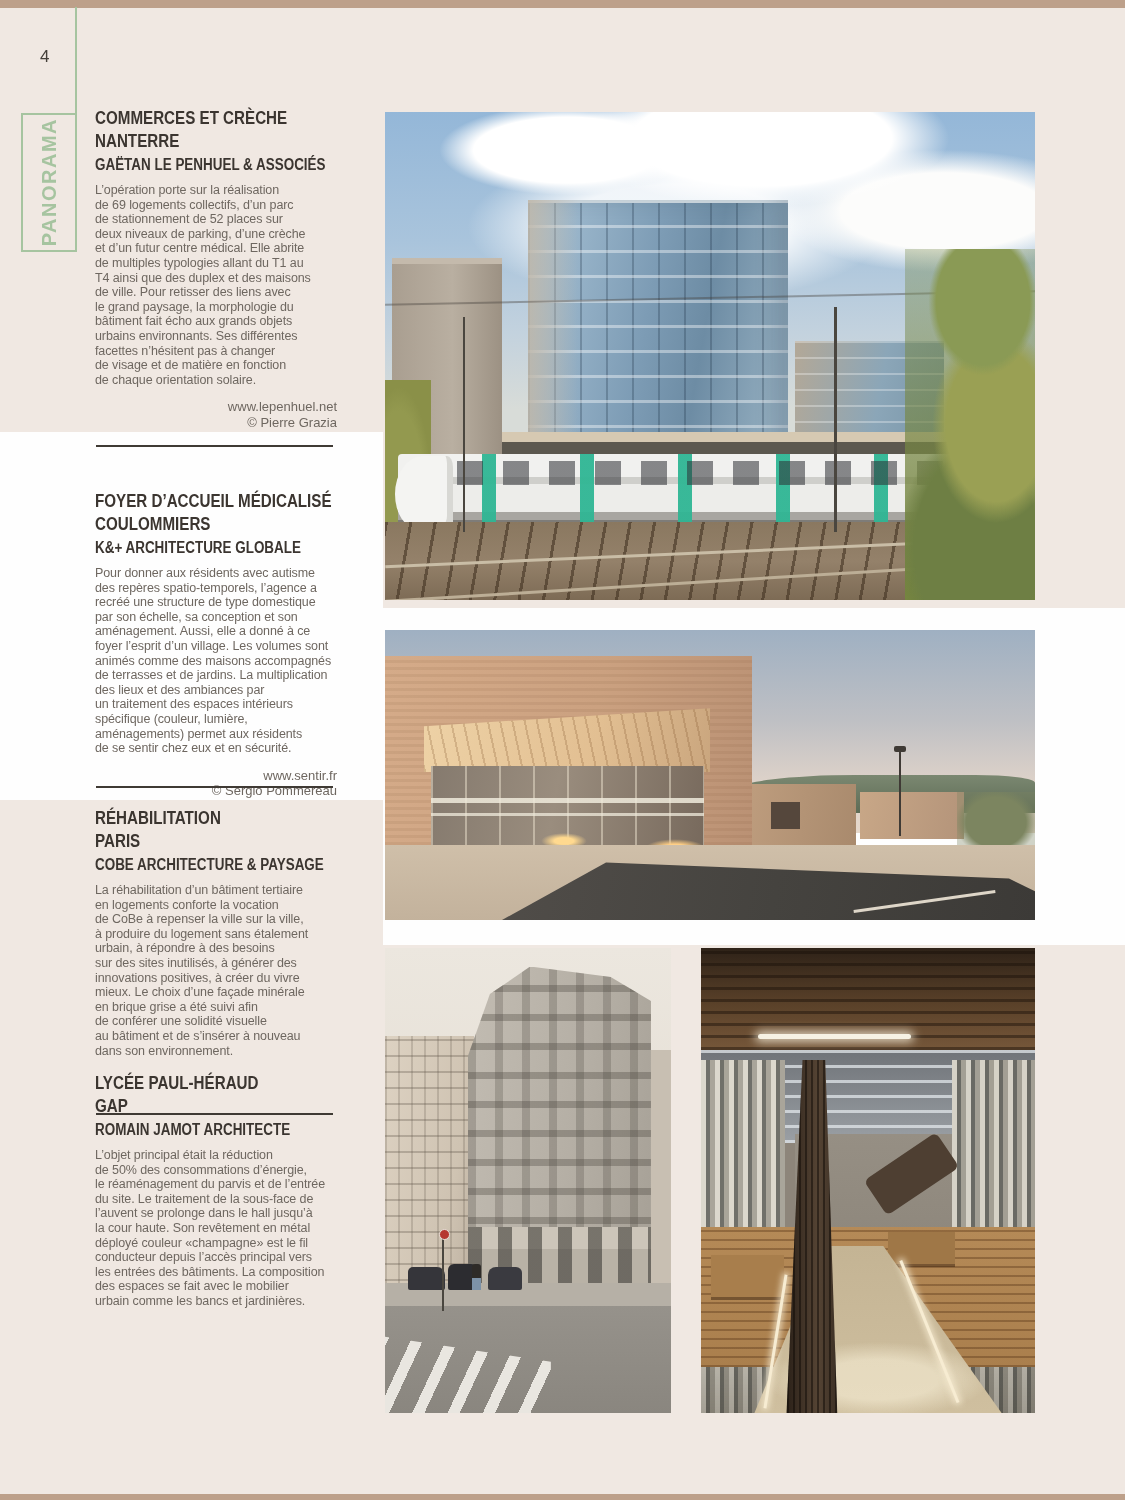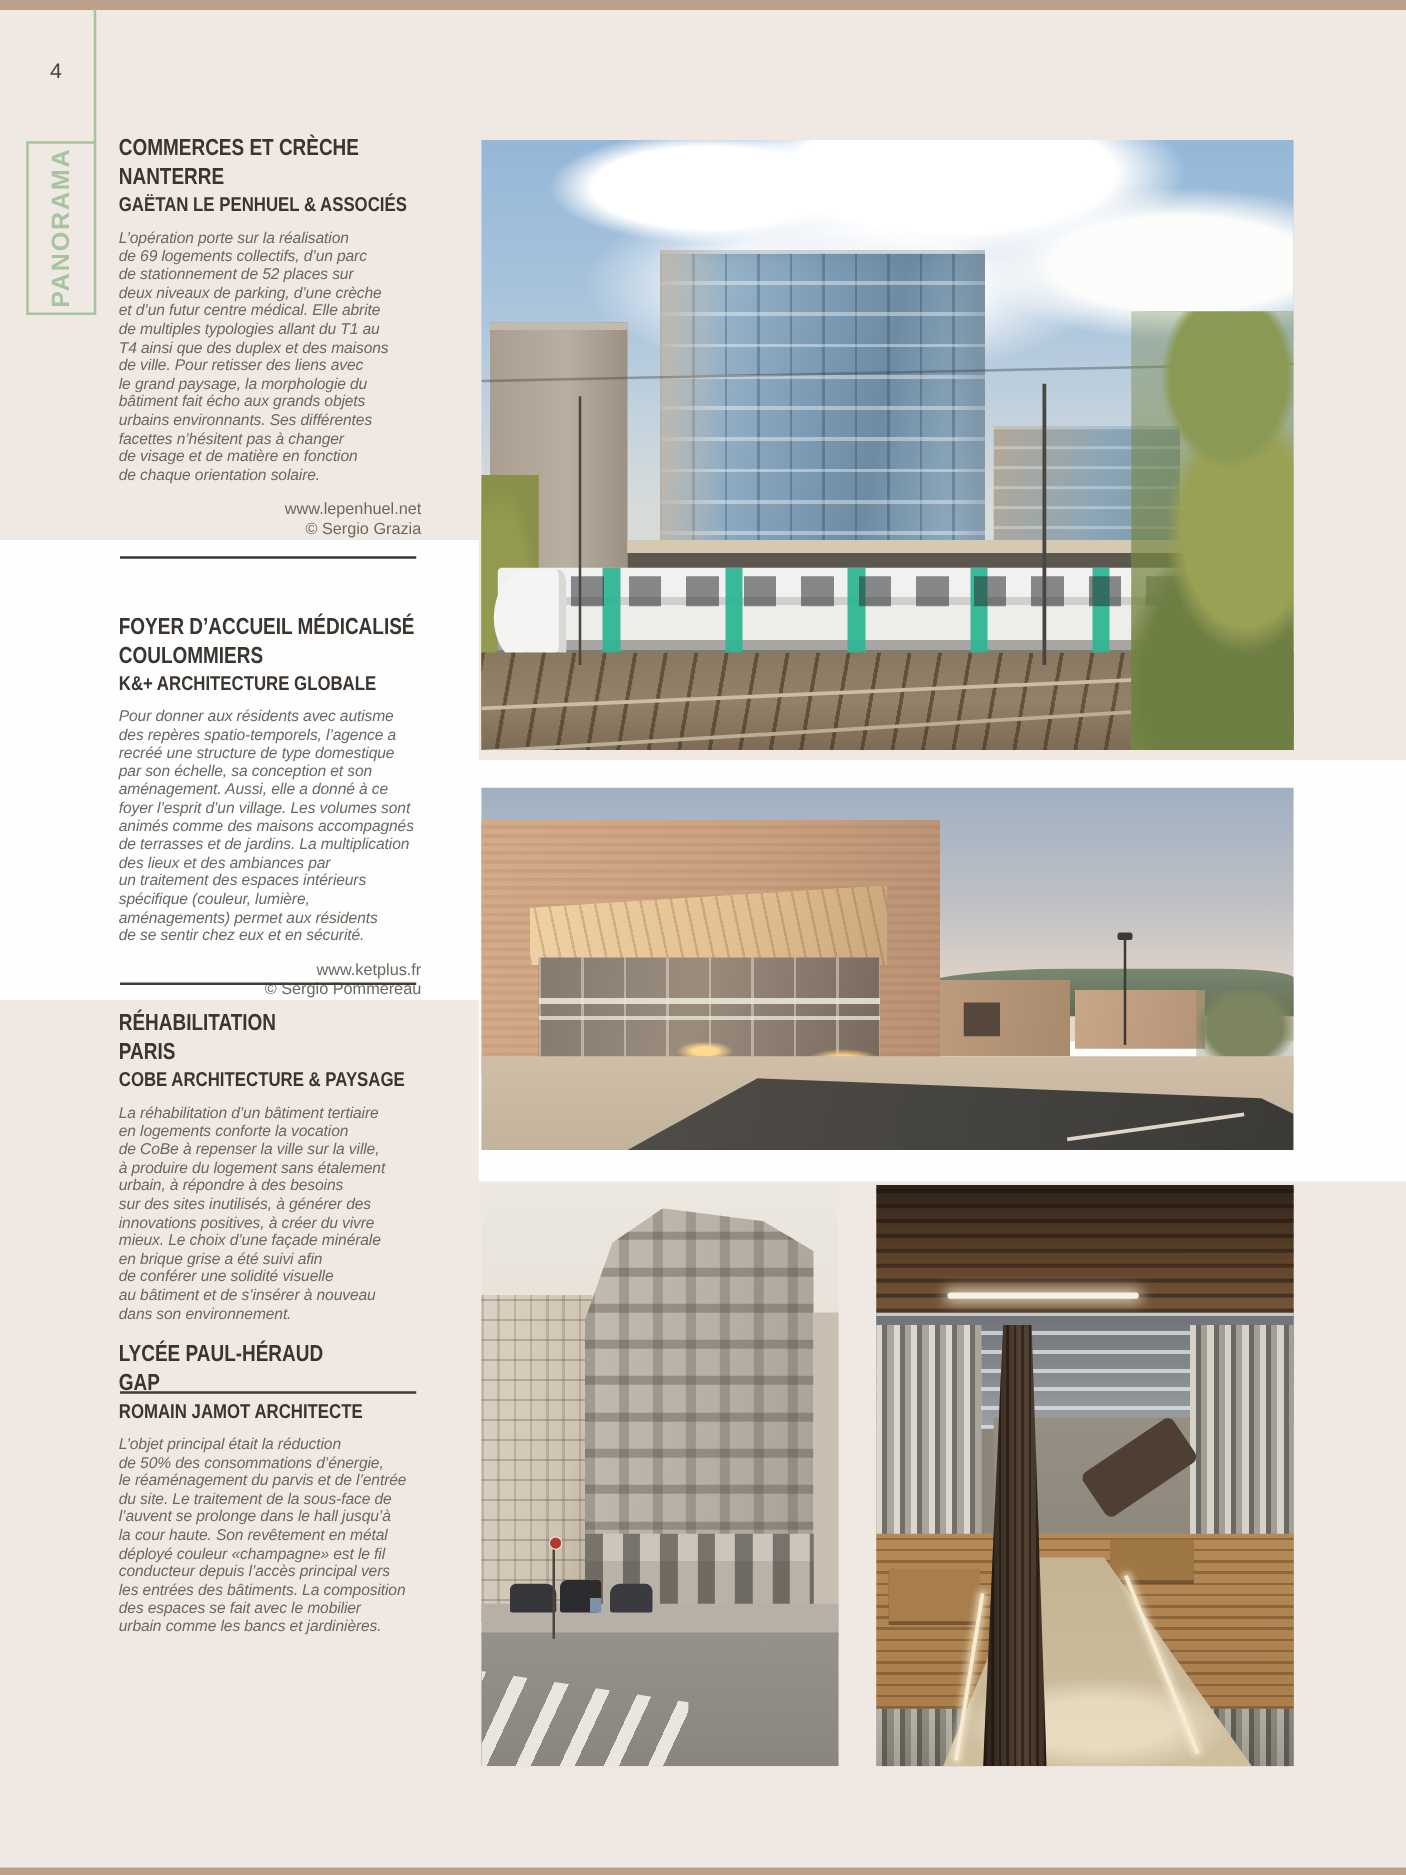--- a/index.html
+++ b/index.html
@@ -24,21 +24,21 @@
              font-size:20px;letter-spacing:1.5px;color:#a6c4a0;}
 
   
   .article{left:95px;width:242px;}
   .a1{top:106px;} .a2{top:489px;} .a3{top:806px;} .a4{top:1071px;}
   .title{margin:0;font-size:18.5px;line-height:23px;font-weight:bold;color:#3b3530;
          white-space:pre;transform:scaleX(.82);transform-origin:left top;}
   .arch{margin:3px 0 0 0;font-size:16px;line-height:19px;font-weight:bold;color:#3b3530;
         white-space:pre;transform:scaleX(.84);transform-origin:left top;}
   .body-text{margin:9px 12px 0 0;font-size:12.5px;line-height:14.6px;letter-spacing:-.1px;
-             color:#6e6760;white-space:pre;font-style:italic;}
+             color:#6e6760;white-space:pre;}
   .credits{margin:12px 0 0 0;width:242px;font-size:13px;line-height:15.5px;color:#6e6760;
            text-align:right;white-space:pre;}
   .divider{left:96px;width:237px;height:2px;background:#3f3a34;}
   .d1{top:445px;} .d2{top:786px;} .d3{top:1113px;}
 
   
   .photo{overflow:hidden;}
   .layer{position:absolute;}
 
   
@@ -230,42 +230,42 @@
 de multiples typologies allant du T1 au
 T4 ainsi que des duplex et des maisons
 de ville. Pour retisser des liens avec
 le grand paysage, la morphologie du
 bâtiment fait écho aux grands objets
 urbains environnants. Ses différentes
 facettes n’hésitent pas à changer
 de visage et de matière en fonction
 de chaque orientation solaire.</p>
     <div class="credits"><span>www.lepenhuel.net</span>
-<span>© Sergio Grazia</span></div>
+<span>© Pierre Grazia</span></div>
   </div>
   <div class="abs divider d1"></div>
 
   <div class="abs article a2">
     <h3 class="title">FOYER D’ACCUEIL MÉDICALISÉ
 COULOMMIERS</h3>
     <p class="arch">K&amp;+ ARCHITECTURE GLOBALE</p>
     <p class="body-text">Pour donner aux résidents avec autisme
 des repères spatio-temporels, l’agence a
 recréé une structure de type domestique
 par son échelle, sa conception et son
 aménagement. Aussi, elle a donné à ce
 foyer l’esprit d’un village. Les volumes sont
 animés comme des maisons accompagnés
 de terrasses et de jardins. La multiplication
 des lieux et des ambiances par
 un traitement des espaces intérieurs
 spécifique (couleur, lumière,
 aménagements) permet aux résidents
 de se sentir chez eux et en sécurité.</p>
-    <div class="credits"><span>www.ketplus.fr</span>
+    <div class="credits"><span>www.sentir.fr</span>
 <span>© Sergio Pommereau</span></div>
   </div>
   <div class="abs divider d2"></div>
 
   <div class="abs article a3">
     <h3 class="title">RÉHABILITATION
 PARIS</h3>
     <p class="arch">COBE ARCHITECTURE &amp; PAYSAGE</p>
     <p class="body-text">La réhabilitation d’un bâtiment tertiaire
 en logements conforte la vocation

